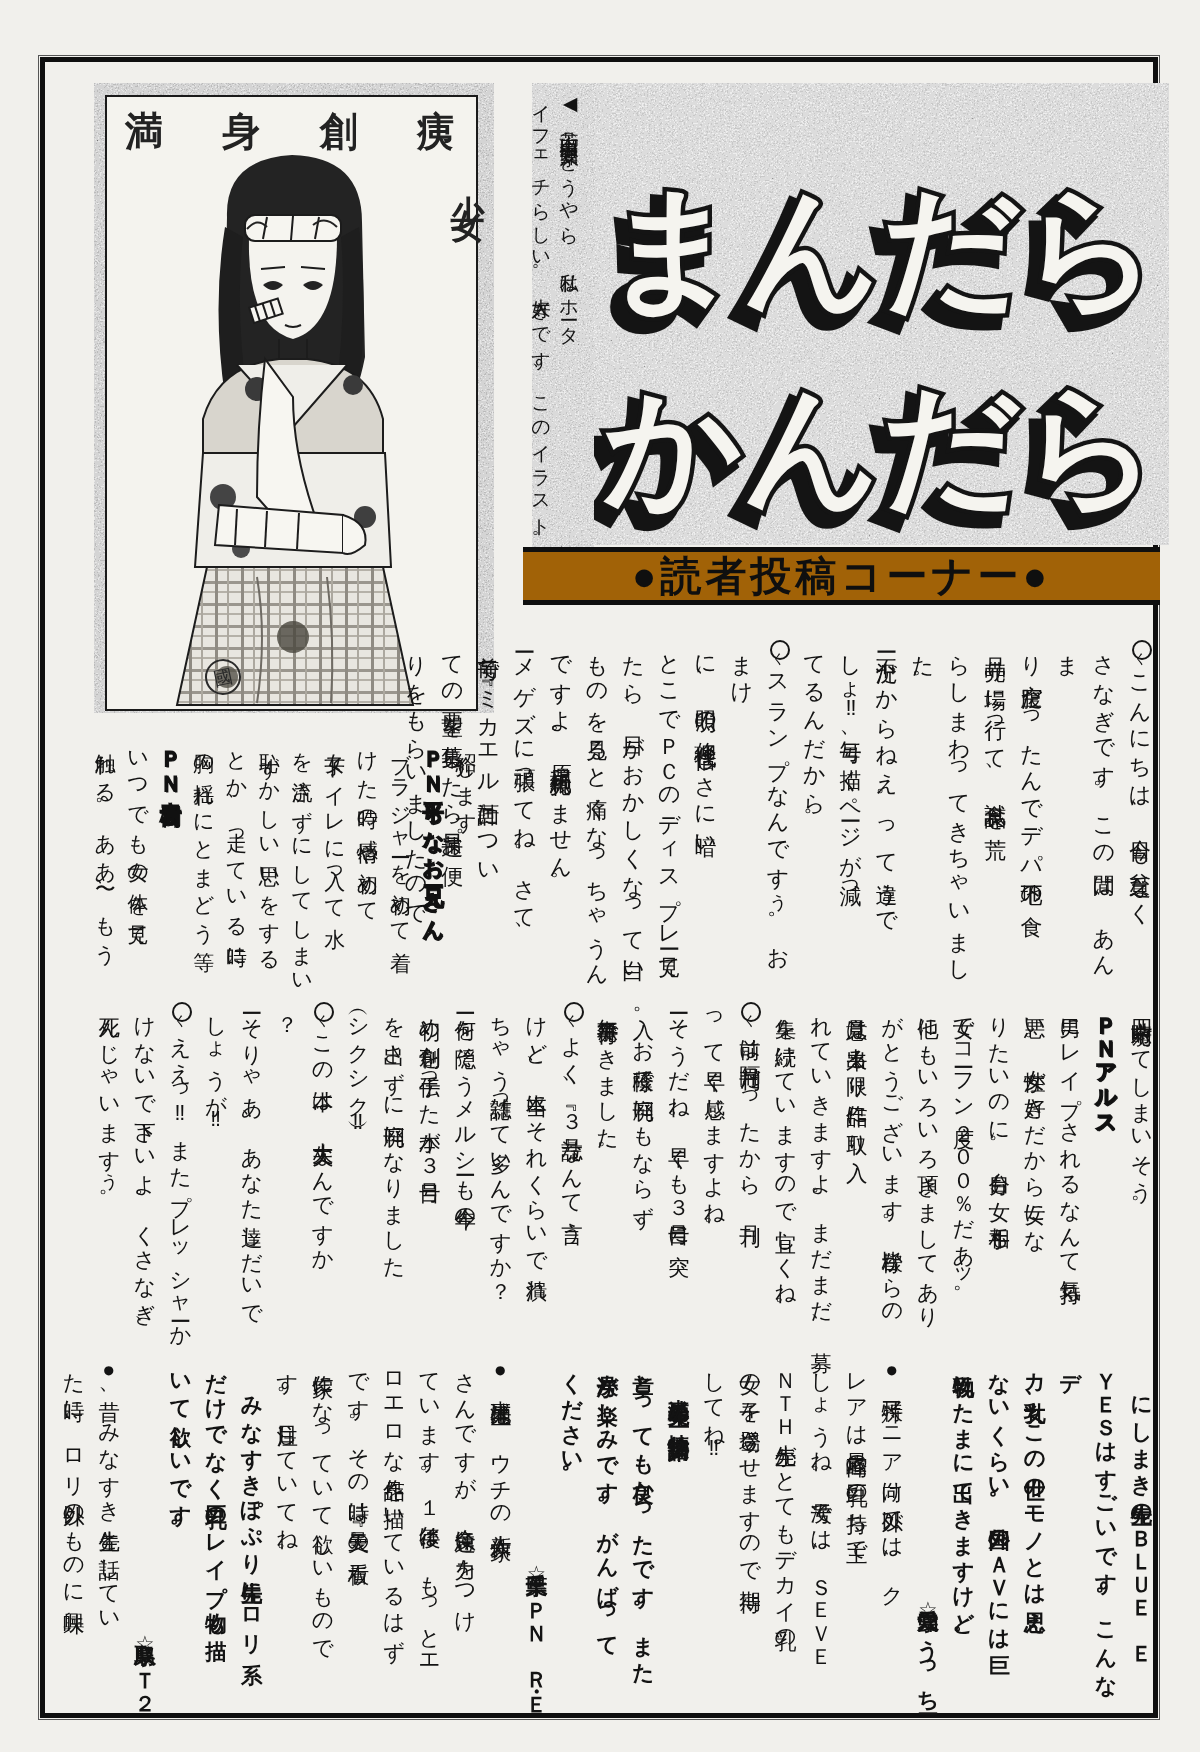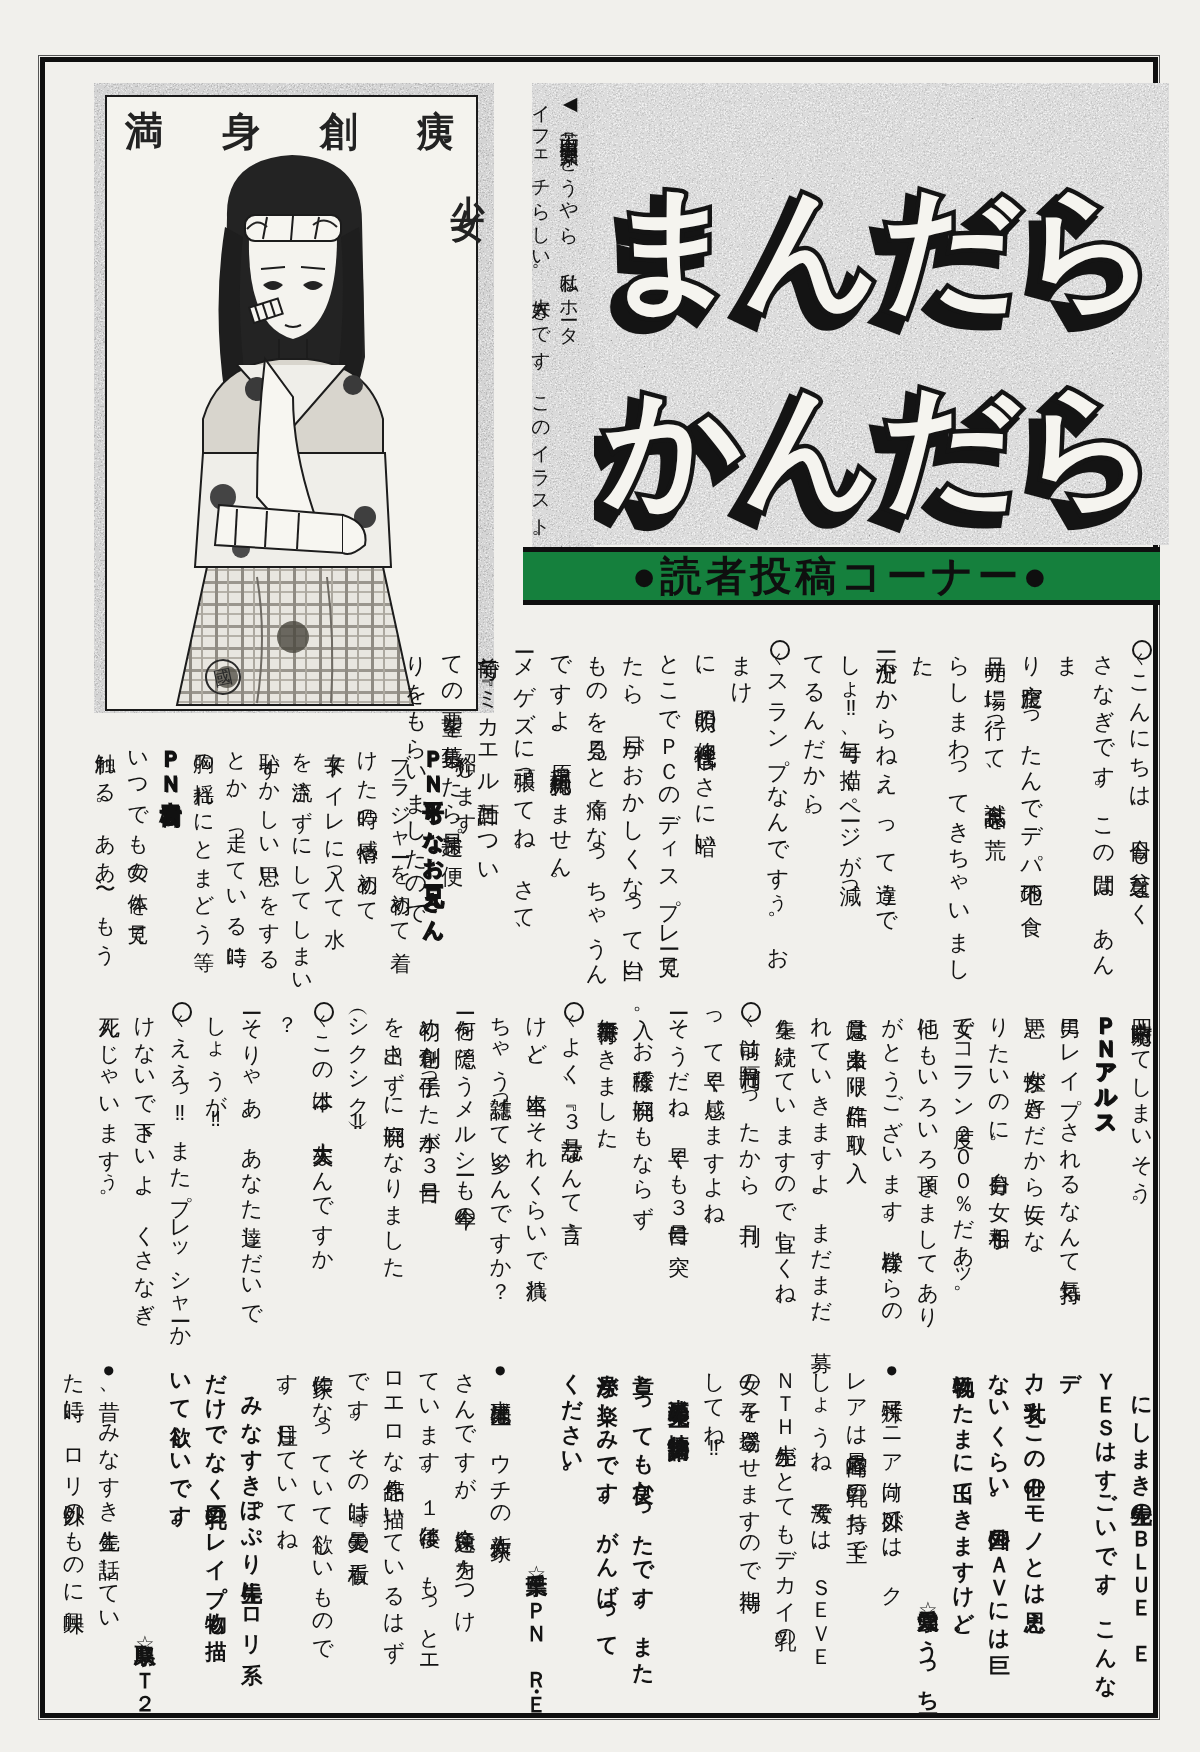--- a/index.html
+++ b/index.html
@@ -52,21 +52,21 @@
     font-family:"Liberation Sans","DejaVu Sans",sans-serif;
     font-weight:bold;font-size:136px;
   }
   .t-shadow{fill:#141414;stroke:#141414;stroke-width:14px;}
   .t-main{fill:#f5f4ef;stroke:#141414;stroke-width:9px;paint-order:stroke fill;}
   
   .banner{
     left:523px;top:547px;width:637px;height:58px;box-sizing:border-box;
     border-top:5px solid #0f0f0f;border-bottom:5px solid #0f0f0f;
     display:flex;align-items:center;justify-content:center;
-    background:#15803d;
+    background:#a16207;
   }
   .banner .txt{font-size:41px;font-weight:bold;letter-spacing:4px;color:#0f0f0f;white-space:nowrap;}
   
   .vtext{
     writing-mode:vertical-rl;color:#131313;
     display:block;
   }
   .vtext .col{margin:0;}
   .sec-a-right{left:506px;top:640px;width:652px;height:348px;font-size:22px;letter-spacing:2.5px;line-height:36.2px;}
   .sec-a-left {left:88px; top:737px;width:394px;height:252px;font-size:21px;letter-spacing:3.4px;line-height:32.8px;}

